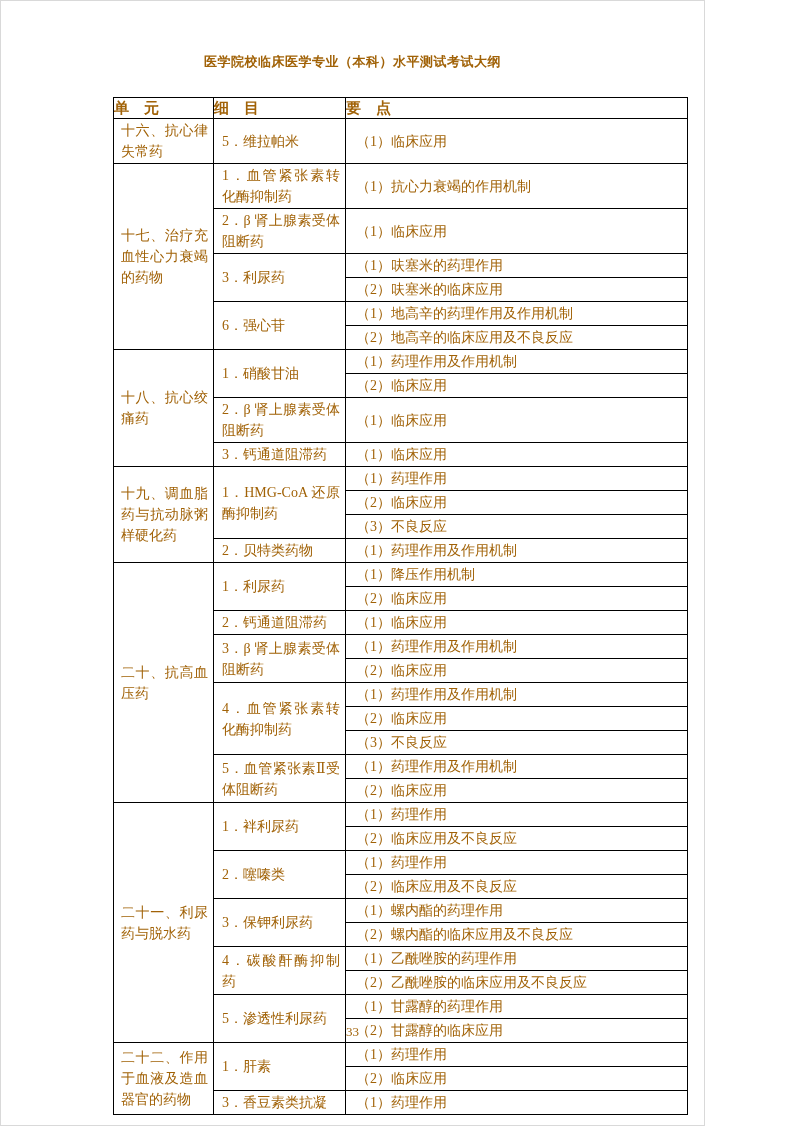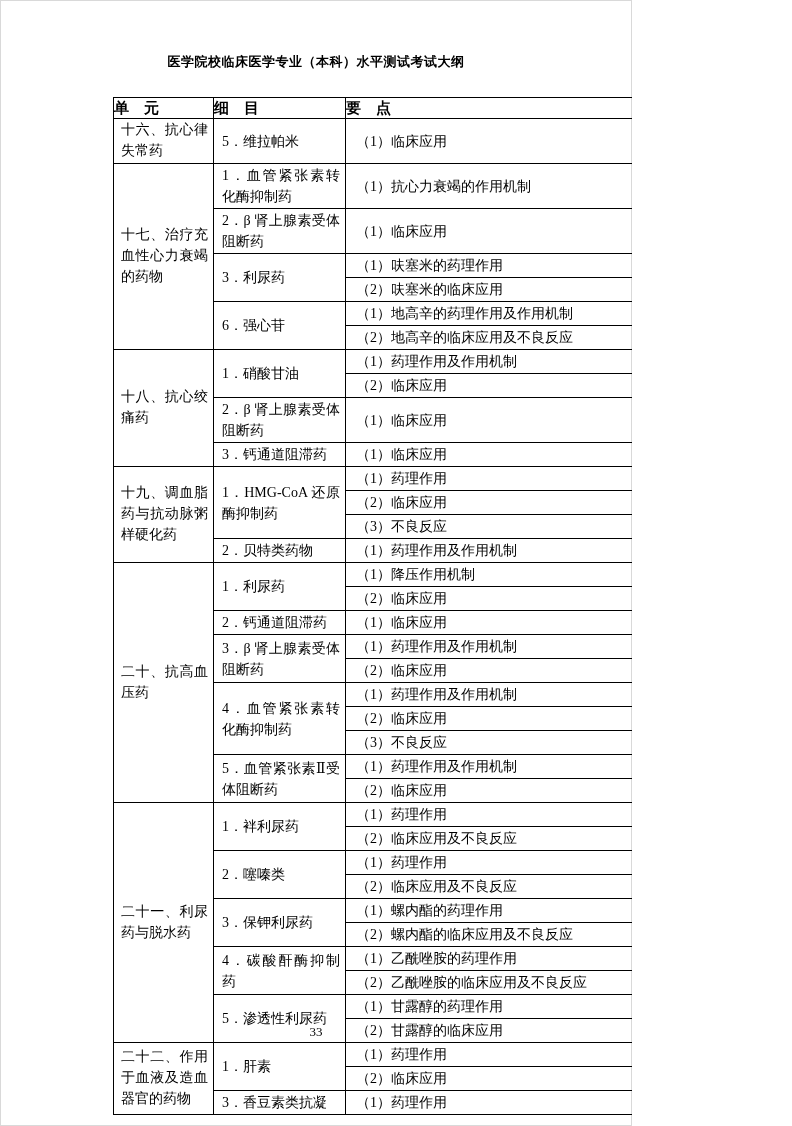--- a/index.html
+++ b/index.html
@@ -1,22 +1,22 @@
 <!DOCTYPE html>
 <html><head>
 <meta charset="utf-8">
 <style>
   html,body{margin:0;padding:0;background:#ffffff;}
   .page{
     position:relative;
-    width:632px;height:1126px;
+    width:705px;height:1126px;
     background:#ffffff;
     outline:1px solid #d9d9d9;outline-offset:-1px;
     font-family:"Liberation Serif","DejaVu Serif",serif;
-    color:#000000;
+    color:#a16207;
     overflow:hidden;
   }
   .doc-title{
     position:absolute;top:53px;left:0;width:100%;
     text-align:center;
     font-size:13px;font-weight:bold;
     letter-spacing:0.5px;
   }
   table.syllabus{
     position:absolute;left:113px;top:97px;
@@ -37,21 +37,20 @@
   }
   table.syllabus td{
     font-size:14px;
     line-height:21px;
     vertical-align:middle;
   }
   .unit-cell{
     padding:1px 5px 1px 7px;
     text-align:justify;
     text-justify:inter-ideograph;
-    font-family:Liberation Mono, monospace;
   }
   .item-cell{
     padding:1px 5px 1px 8px;
     text-align:justify;
     text-justify:inter-ideograph;
   }
   .point-cell{
     padding:1px 19px 1px 10px;
   }
   .page-number{

